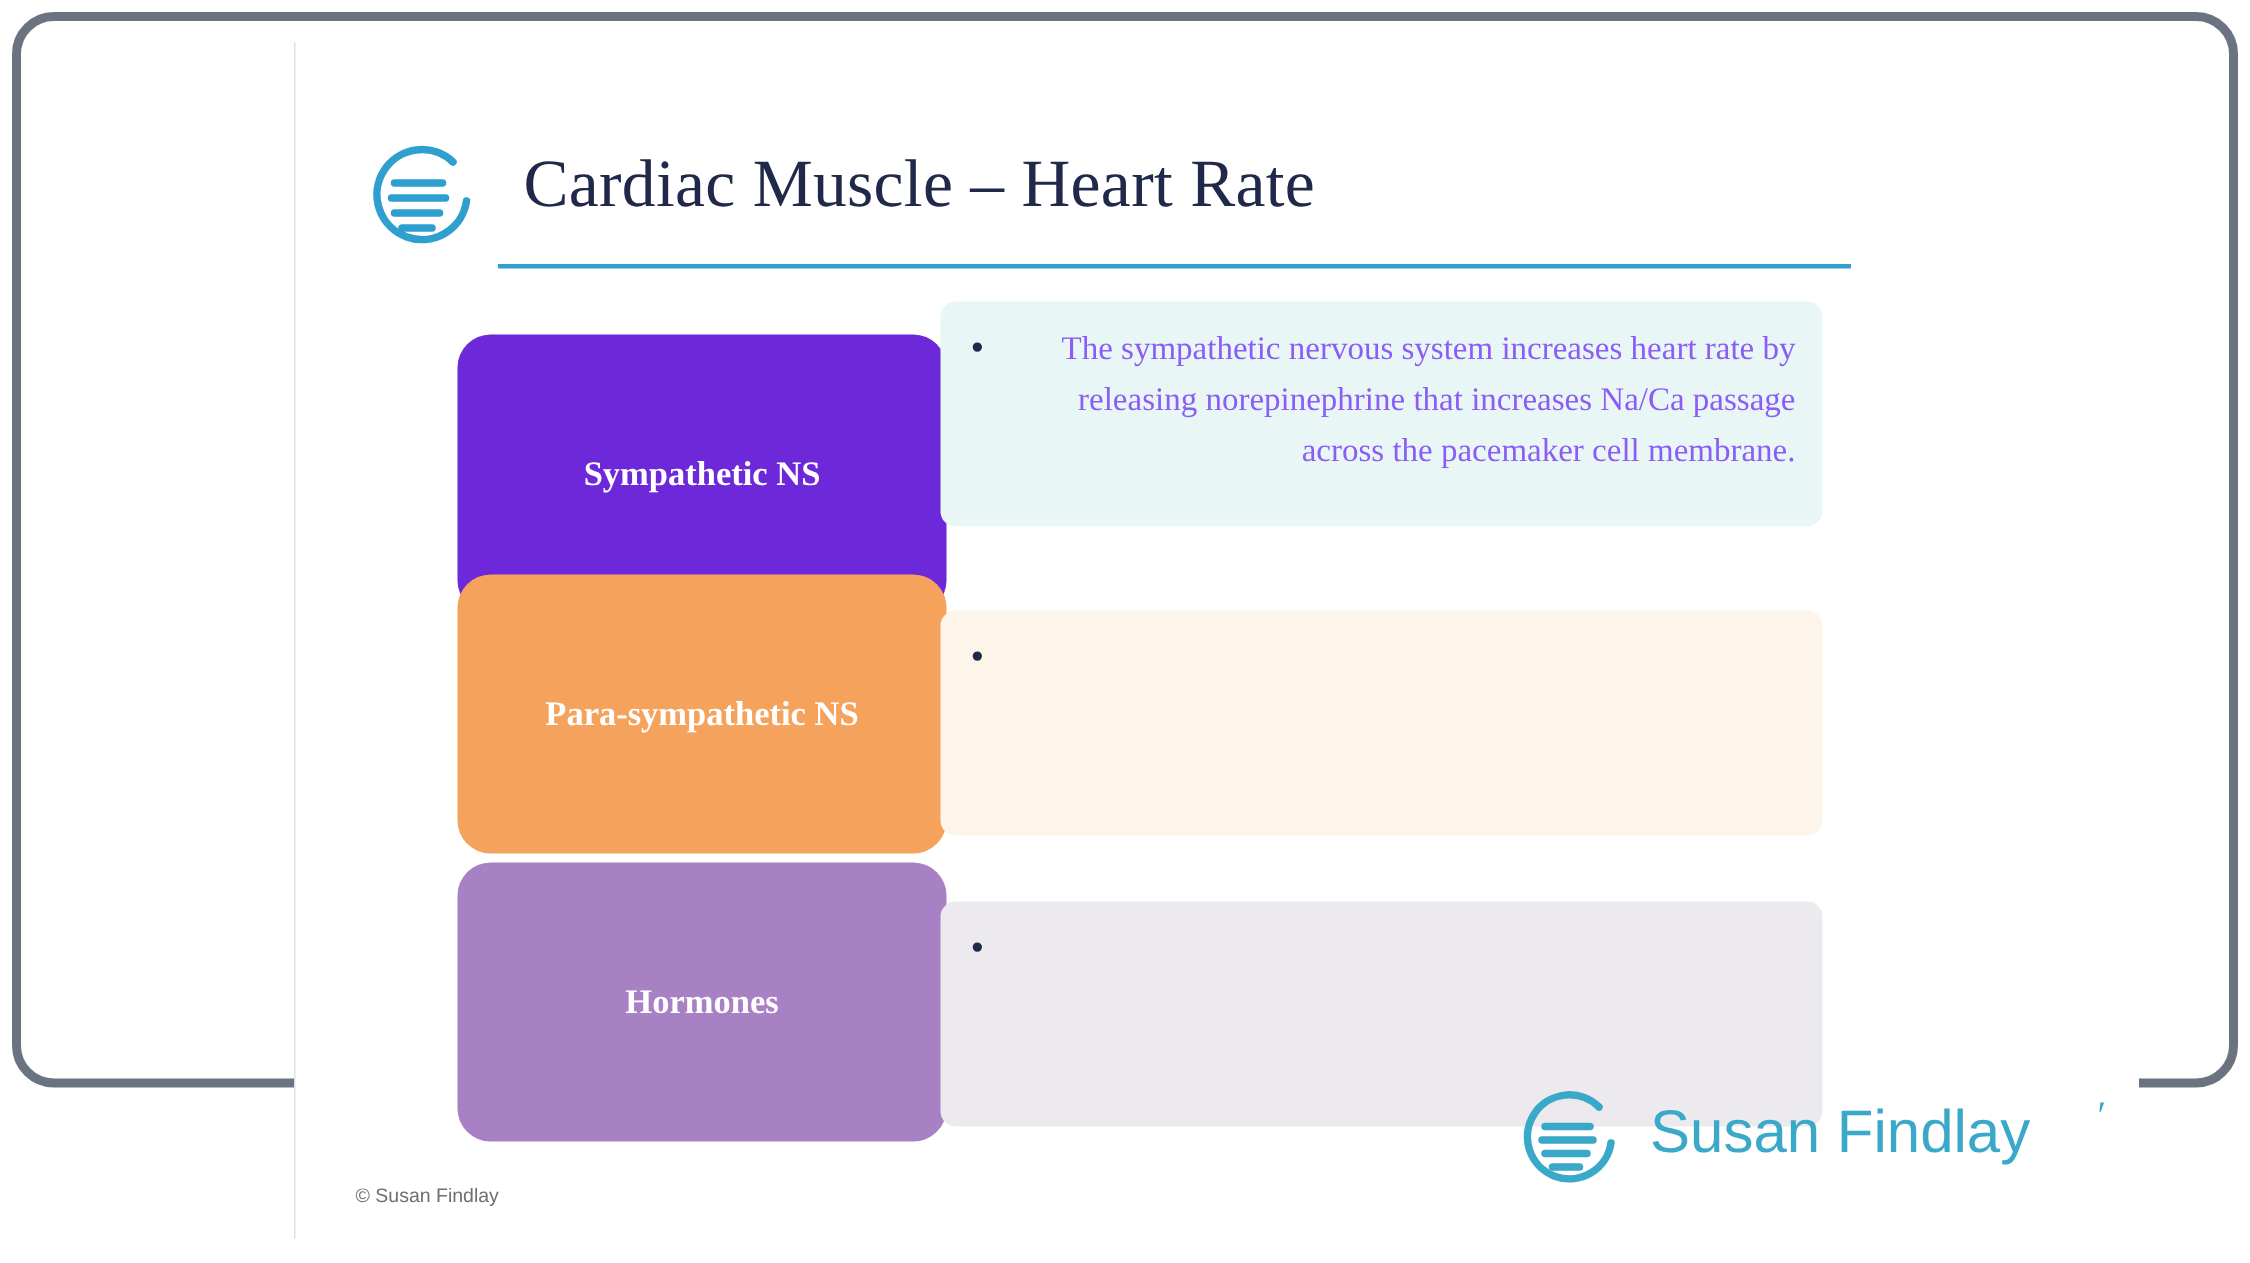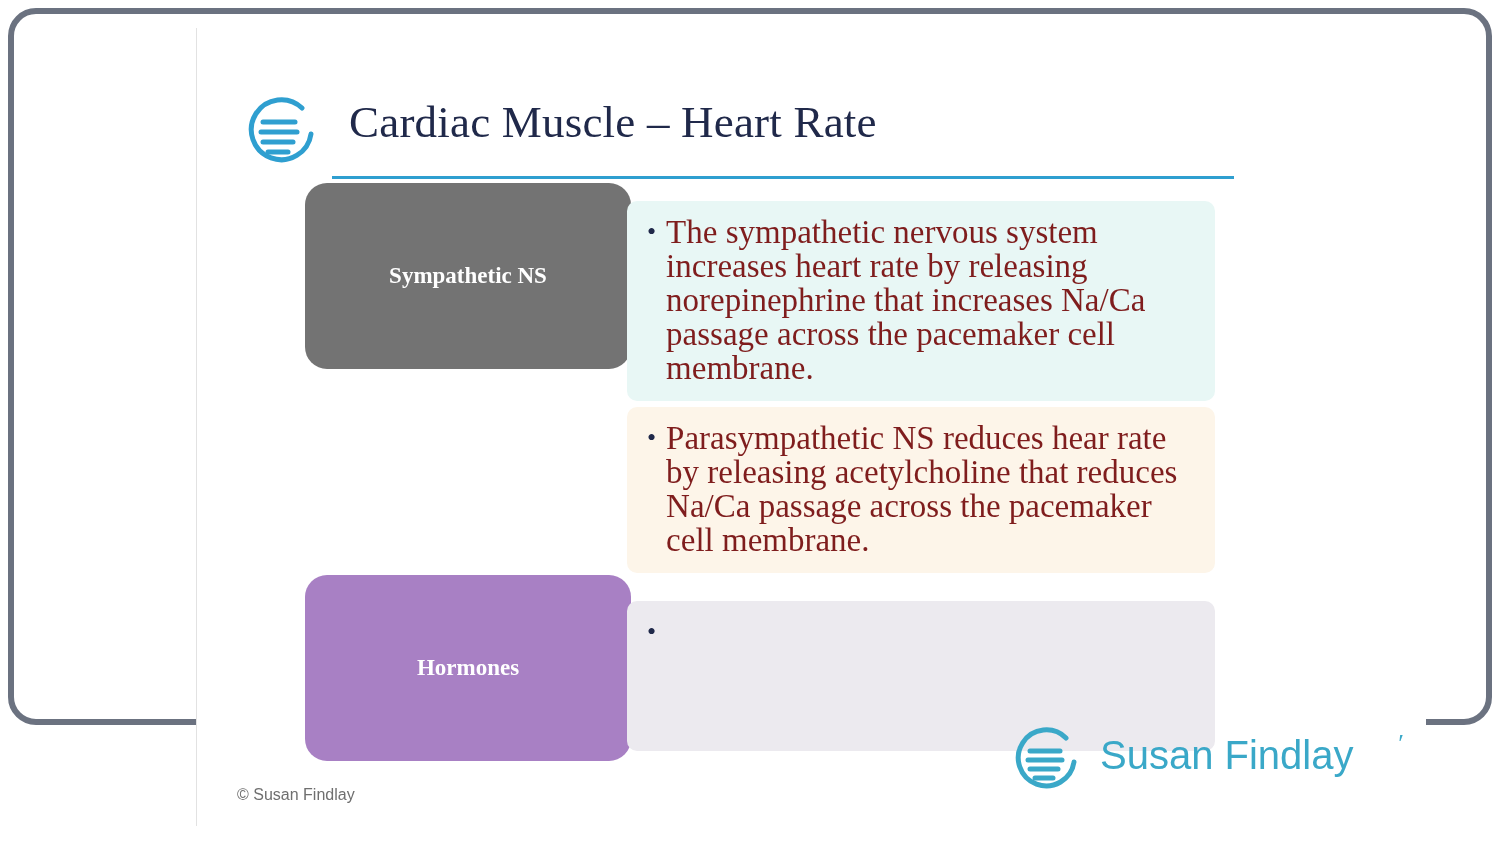--- a/index.html
+++ b/index.html
@@ -116,31 +116,32 @@
 
   .bullet-dot {
     flex: 0 0 auto;
     font-size: 26px;
     line-height: 34px;
     color: #20294a;
     margin-right: 10px;
   }
   .bullet-text {
     flex: 1 1 auto;
-    font-size: 33px;
+    font-size: 22px;
     line-height: 34px;
-    color: #7f1d1d;
+    color: #8b5cf6;
+    text-align: right;
   }
 
   
   .copyright {
     position: absolute;
     left: 40px;
     bottom: 22px;
-    font-size: 16px;
+    font-size: 13px;
     color: #6f6f6f;
     font-family: "Liberation Sans", sans-serif;
   }
 
   .signature {
     position: absolute;
     right: 18px;
     bottom: 19px;
     width: 400px;
     height: 86px;
@@ -185,31 +186,31 @@
             <line x1="24" y1="48" x2="54" y2="48"></line>
             <line x1="29" y1="58" x2="49" y2="58"></line>
           </g>
         </svg>
       </div>
       <div class="slide-title">Cardiac Muscle – Heart Rate</div>
     </div>
     <div class="title-rule"></div>
 
     <div class="row row-1">
-      <div class="row-label" style="background:#737373;">Sympathetic NS</div>
+      <div class="row-label" style="background:#6d28d9;margin-top:40px;">Sympathetic NS</div>
       <div class="row-body" style="background:#e8f7f5;">
         <span class="bullet-dot">•</span>
         <span class="bullet-text">The sympathetic nervous system increases heart rate by releasing norepinephrine that increases Na/Ca passage across the pacemaker cell membrane.</span>
       </div>
     </div>
 
     <div class="row row-2">
+      <div class="row-label" style="background:#f5a25d;">Para-sympathetic NS</div>
       <div class="row-body" style="background:#fdf5e9;">
         <span class="bullet-dot">•</span>
-        <span class="bullet-text">Parasympathetic NS reduces hear rate by releasing acetylcholine that reduces Na/Ca passage across the pacemaker cell membrane.</span>
       </div>
     </div>
 
     <div class="row row-3">
       <div class="row-label" style="background:#a880c4;">Hormones</div>
       <div class="row-body" style="background:#eceaef;">
         <span class="bullet-dot">•</span>
       </div>
     </div>
 

